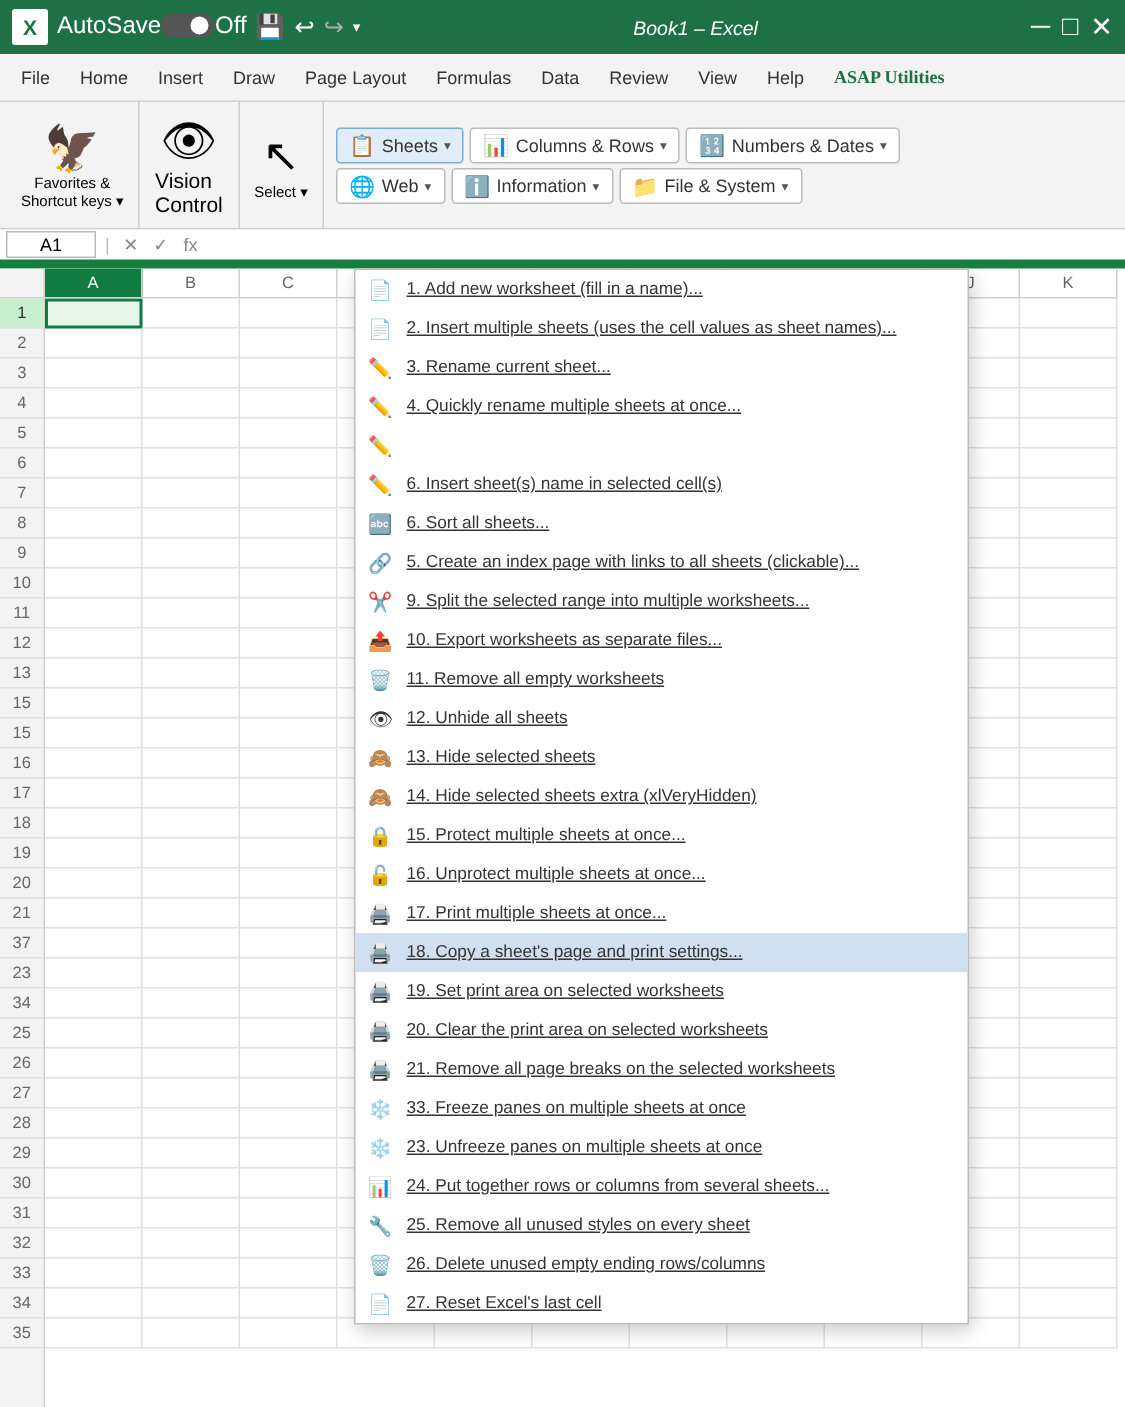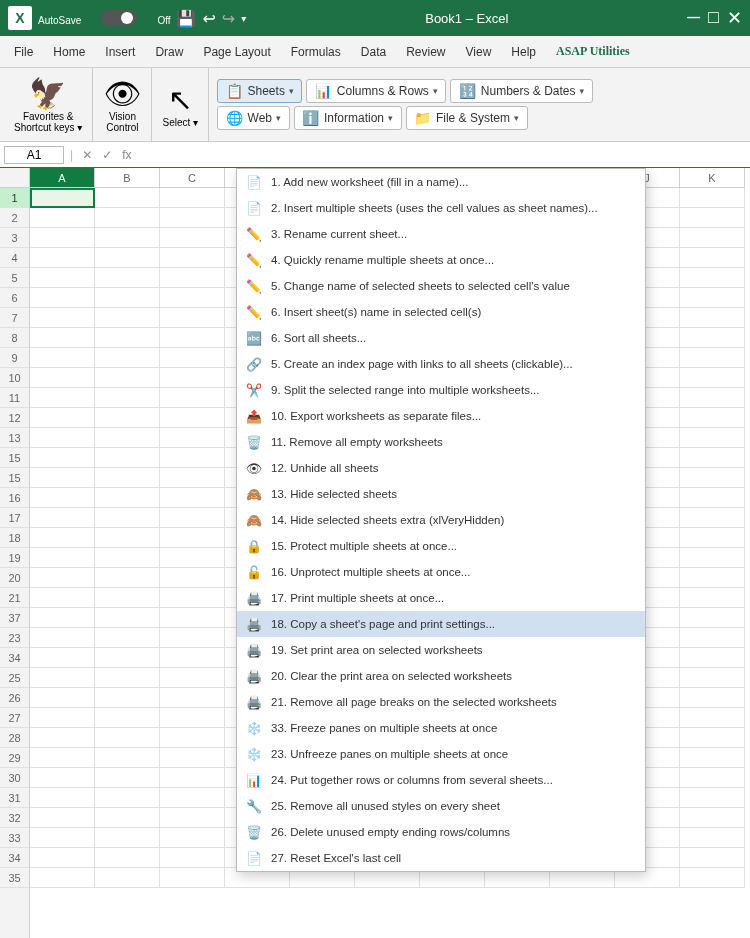--- a/index.html
+++ b/index.html
@@ -9,24 +9,24 @@
     .title-bar {
       background: #1e7145;
       height: 36px;
       display: flex;
       align-items: center;
       padding: 0 8px;
       color: white;
     }
     .title-bar-left { display: flex; align-items: center; gap: 6px; }
     .excel-icon { width: 24px; height: 24px; background: #fff; border-radius: 2px; display: flex; align-items: center; justify-content: center; color: #1e7145; font-weight: bold; font-size: 14px; }
-    .autosave { display: flex; align-items: flex-end; gap: 20px; font-size: 10px; }
+    .autosave { display: flex; align-items: flex-start; gap: 0; font-size: 16px; }
     .toggle { background: #555; border-radius: 10px; width: 36px; height: 16px; display: flex; align-items: center; padding: 2px; }
     .toggle-knob { width: 12px; height: 12px; background: white; border-radius: 50%; margin-left: 18px; }
-    .title-center { flex: 1; text-align: center; font-size: 13px; }
+    .title-center { flex: 1; text-align: center; font-size: 13px; font-style: italic; }
 
     
     .menu-bar {
       background: #f3f3f3;
       height: 32px;
       display: flex;
       align-items: center;
       padding: 0 4px;
       border-bottom: 1px solid #d0d0d0;
     }
@@ -53,21 +53,21 @@
     }
     .dropdown-btn.active { background: #e0edf8; border-color: #7bacd6; }
 
     .dropdown-arrow { font-size: 9px; color: #555; }
 
     
     .formula-bar {
       display: flex;
       align-items: center;
       padding: 2px 4px;
-      border-bottom: 1px solid #15803d;
+      border-bottom: 6px solid #15803d;
       background: white;
       gap: 4px;
       height: 26px;
     }
     .cell-ref { width: 60px; border: 1px solid #bbb; padding: 1px 4px; font-size: 12px; text-align: center; }
     .formula-input { flex: 1; border: none; outline: none; font-size: 12px; padding: 1px 4px; }
 
     
     .row-numbers {
       width: 30px;
@@ -132,21 +132,21 @@
 
     .menu-entry-icon {
       width: 18px;
       height: 18px;
       display: flex;
       align-items: center;
       justify-content: center;
       flex-shrink: 0;
     }
 
-    .menu-entry-text { flex: 1; }
+    .menu-entry-text { flex: 1; text-decoration: underline; }
 
     .main-area {
       display: flex;
       flex-direction: column;
       height: 938px;
     }
   </style>
 </head>
 <body>
 
@@ -193,21 +193,21 @@
 
     <div style="display:flex; align-items:center; gap:4px; padding:4px 6px; border-right:1px solid #ccc;">
       <div style="display:flex; flex-direction:column; align-items:center; cursor:pointer; padding:4px;">
         <div style="font-size:30px; color:#d4821a;">🦅</div>
         <div style="font-size:10px; text-align:center;">Favorites &amp;<br>Shortcut keys ▾</div>
       </div>
     </div>
     <div style="display:flex; align-items:center; gap:4px; padding:4px 6px; border-right:1px solid #ccc;">
       <div style="display:flex; flex-direction:column; align-items:center; cursor:pointer; padding:4px;">
         <div style="font-size:30px;">👁</div>
-        <div style="font-size:10px; text-align:center;">Vision<br>Control</div>
+        <div style="font-size:14px; ">Vision<br>Control</div>
       </div>
     </div>
     <div style="display:flex; align-items:center; gap:4px; padding:4px 6px; border-right:1px solid #ccc;">
       <div style="display:flex; flex-direction:column; align-items:center; cursor:pointer; padding:4px;">
         <div style="font-size:30px;">↖</div>
         <div style="font-size:10px; text-align:center;">Select ▾</div>
       </div>
     </div>
 
     <div style="display:flex; align-items:center; gap:4px; padding:4px 8px; flex:1;">
@@ -791,21 +791,20 @@
           <div class="menu-entry">
             <div class="menu-entry-icon" style="font-size: 13px;">✏️</div>
             <div class="menu-entry-text">3. Rename current sheet...</div>
           </div>
           <div class="menu-entry">
             <div class="menu-entry-icon" style="font-size: 13px;">✏️</div>
             <div class="menu-entry-text">4. Quickly rename multiple sheets at once...</div>
           </div>
           <div class="menu-entry">
             <div class="menu-entry-icon" style="font-size: 13px;">✏️</div>
-            <div class="menu-entry-text">5. Change name of selected sheets to selected cell's value</div>
           </div>
           <div class="menu-entry">
             <div class="menu-entry-icon" style="font-size: 13px;">✏️</div>
             <div class="menu-entry-text">6. Insert sheet(s) name in selected cell(s)</div>
           </div>
           <div class="menu-entry">
             <div class="menu-entry-icon" style="font-size: 13px;">🔤</div>
             <div class="menu-entry-text">6. Sort all sheets...</div>
           </div>
           <div class="menu-entry">

